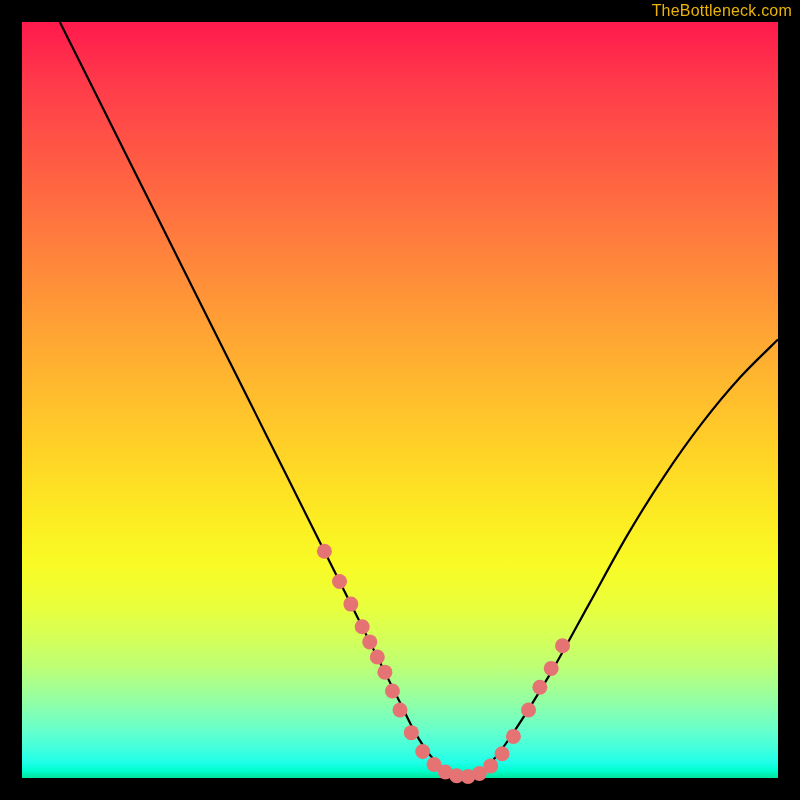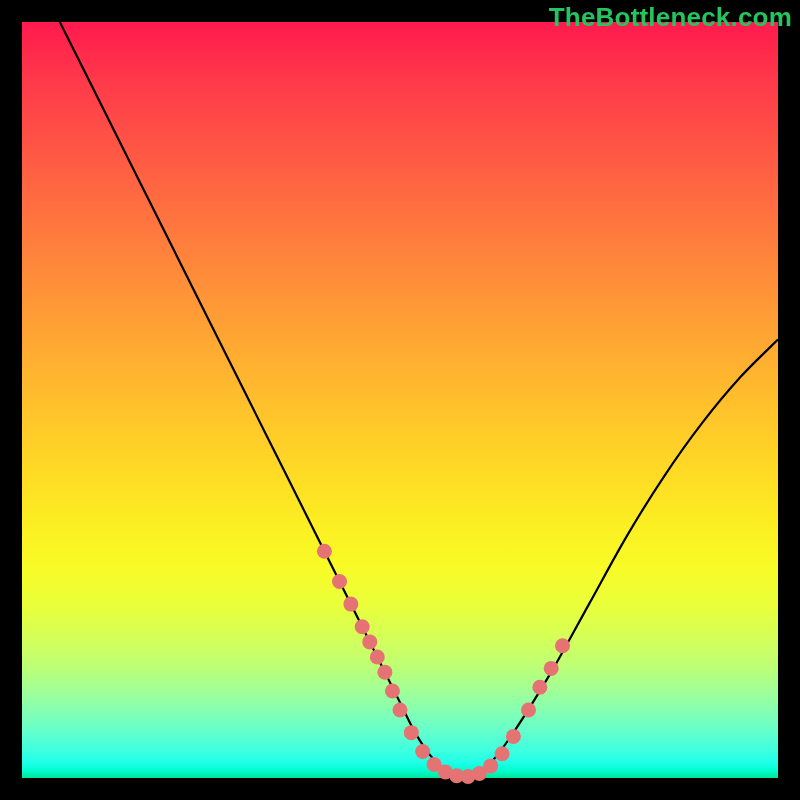--- a/index.html
+++ b/index.html
@@ -43,23 +43,23 @@
       #62ffce 94%,
       #3bffe0 96.5%,
       #1effe8 98%,
       #00ffd0 99%,
       #00e49a 100%);
   }
   .watermark {
     position: absolute;
     top: 2px;
     right: 8px;
-    color: #22c55e;
-    font-size: 26px;
-    font-weight: 700;
+    color: #eab308;
+    font-size: 16px;
+    font-weight: 400;
     letter-spacing: 0.2px;
     user-select: none;
   }
   svg.curve {
     position: absolute;
     left: 0;
     top: 0;
     width: 756px;
     height: 756px;
     overflow: visible;

